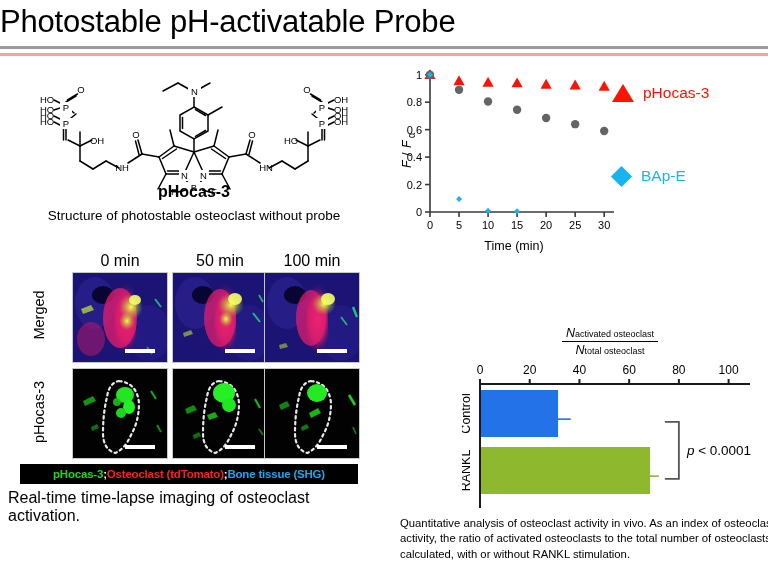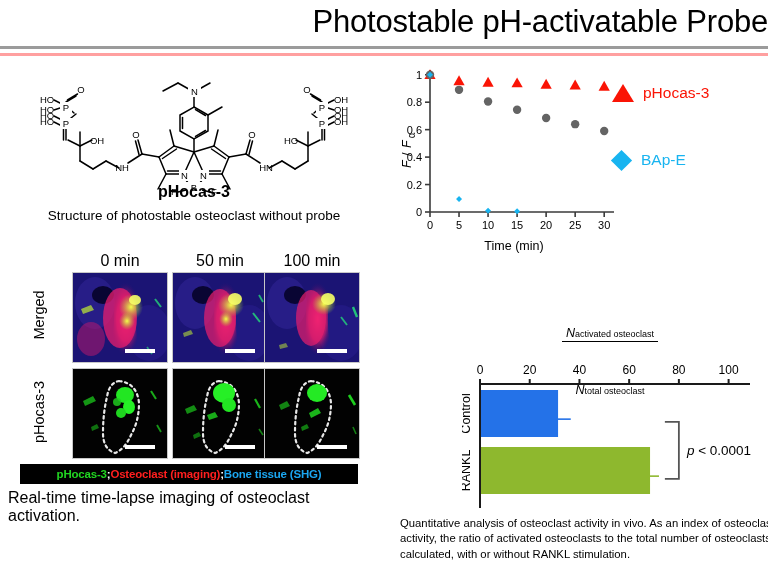--- a/index.html
+++ b/index.html
@@ -9,21 +9,21 @@
     background:#ffffff;
     font-family:"Liberation Sans", sans-serif;
     color:#000;
     position:relative;
     overflow:hidden;
   }
 
   
   #slide-title {
     position:absolute; left:0; top:4px; width:768px;
-    text-align:right;
+    text-align:left;
     font-size:31px; font-weight:400; letter-spacing:-0.2px;
     color:#000;
   }
   #rule-gray {
     position:absolute; left:0; top:46px; width:768px; height:3px;
     background:#9b9b9b;
   }
   #rule-pink {
     position:absolute; left:0; top:53px; width:768px; height:3px;
     background:#ffa0a0;
@@ -83,21 +83,21 @@
   #micro-caption {
     position:absolute; left:8px; top:489px; width:362px;
     text-align:left; font-size:16px;
   }
 
   
   #formula {
     position:absolute; left:476px; top:326px; width:268px;
     font-size:12.5px; display:flex; align-items:center; justify-content:center; gap:5px;
   }
-  .frac { display:inline-flex; flex-direction:column; align-items:center; line-height:1.15;gap:40px; }
+  .frac { display:inline-flex; flex-direction:column; align-items:center; line-height:1.15; }
   .frac .num { border-bottom:1.3px solid #000; padding:0 4px 1px 4px; }
   .frac .den { padding:1px 4px 0 4px; }
   .ital { font-style:italic; }
   .sub { font-size:9px; vertical-align:baseline; }
 
   #bar-panel { position:absolute; left:462px; top:358px; width:306px; height:152px; }
 
   #bar-caption {
     position:absolute; left:356px; top:516px; width:406px;
     font-size:11.3px; line-height:1.35; text-align:left;margin-left:44px;
@@ -317,21 +317,21 @@
       <text transform="translate(15,108) rotate(-90)" font-family="Liberation Sans, sans-serif" font-size="12.5" font-style="italic" fill="#000">F</text>
       <text transform="translate(15,96) rotate(-90)" font-family="Liberation Sans, sans-serif" font-size="12.5" fill="#000">/</text>
       <text transform="translate(15,88) rotate(-90)" font-family="Liberation Sans, sans-serif" font-size="12.5" font-style="italic" fill="#000">F</text>
       <text transform="translate(19,78) rotate(-90)" font-family="Liberation Sans, sans-serif" font-size="8.5" fill="#000">0</text>
     </g>
   </svg>
   <div class="legend-row" style="left:216px; top:24px;">
     <span class="lg-tri"></span>
     <span class="legend-label" style="color:#fa1405;">pHocas-3</span>
   </div>
-  <div class="legend-row" style="left:218px; top:91px;">
+  <div class="legend-row" style="left:218px; top:107px;">
     <span class="lg-diam"></span>
     <span class="legend-label" style="color:#18b4f0; margin-left:3px;">BAp-E</span>
   </div>
 </div>
 
 <div id="micro-block">
   <div class="col-time-label" style="left:52px;">0 min</div>
   <div class="col-time-label" style="left:152px;">50 min</div>
   <div class="col-time-label" style="left:244px;">100 min</div>
 
@@ -441,21 +441,21 @@
       <path d="M84 26 l6 10" stroke="#22e622" stroke-width="2.6" opacity=".9"></path>
       <path d="M88 58 l3 7" stroke="#1fd41f" stroke-width="1.6" opacity=".6"></path>
     </svg>
     <div class="scalebar"></div>
   </div>
 </div>
 
 <div id="color-key-bar">
   <span class="ck-green">pHocas-3</span>
   <span class="ck-sep">; </span>
-  <span class="ck-red">Osteoclast (imaging)</span>
+  <span class="ck-red">Osteoclast (tdTomato)</span>
   <span class="ck-sep">; </span>
   <span class="ck-blue">Bone tissue (SHG)</span>
 </div>
 <div id="micro-caption">Real-time time-lapse imaging of osteoclast activation.</div>
 
 <div id="formula">
   <span class="frac">
     <span class="num"><span class="ital">N</span><span class="sub">activated osteoclast</span></span>
     <span class="den"><span class="ital">N</span><span class="sub">total osteoclast</span></span>
   </span>

